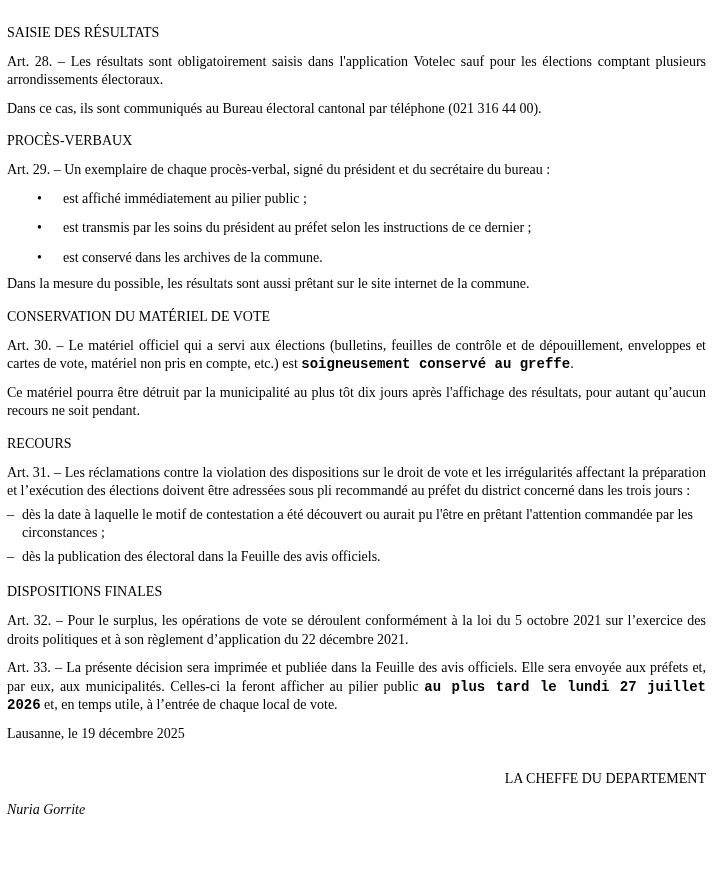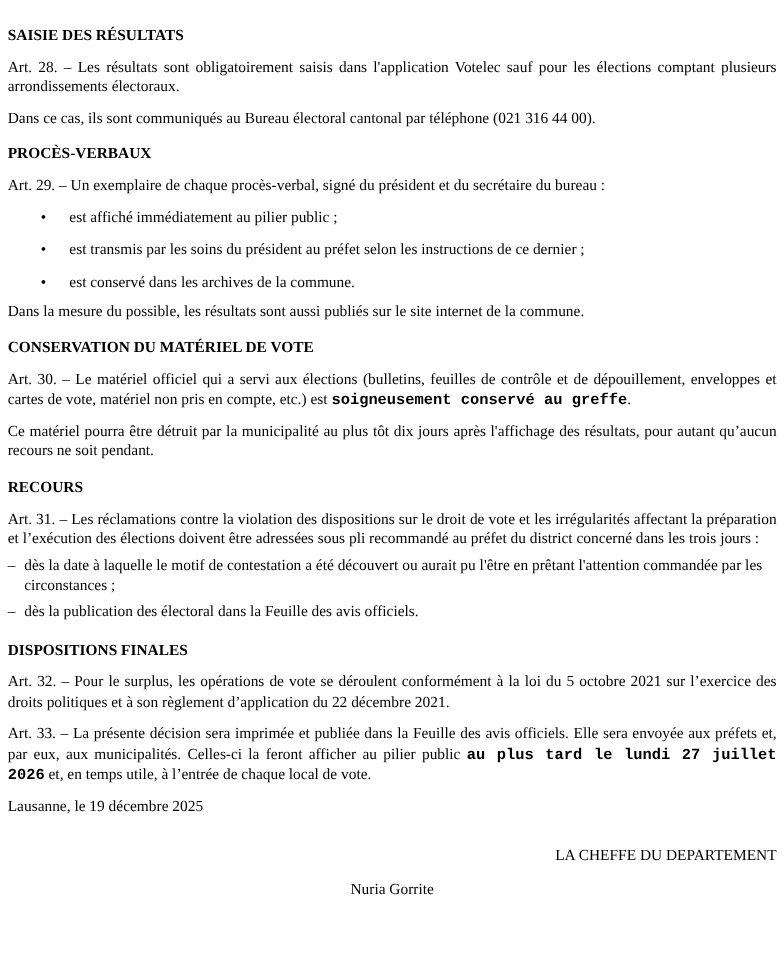--- a/index.html
+++ b/index.html
@@ -7,57 +7,57 @@
   body {
     width:713px; height:879px; overflow:hidden;
     color:#000000;
     font-family:"Liberation Serif","DejaVu Serif",serif;
     font-size:14px; line-height:18.6px;
   }
   .page { padding:10px 7px 0 7px; }
   p { margin:0 0 10px 0; }
   .para { text-align:justify; }
   .heading {
-    font-size:14px; font-weight:bold;
+    font-size:14px; font-weight:normal;
     margin:14px 0 10px 0;
   }
   .art-label { font-weight:normal; }
   .bold-inline { font-weight:bold;font-family:Liberation Mono, monospace; }
   ul { list-style:none; }
   .bullet-list { margin:0 0 8px 0; }
   .bullet-item { position:relative; padding-left:56px; margin-bottom:11px; }
   .bullet-item:last-child { margin-bottom:0; }
   .bullet-item .marker { position:absolute; left:30px; top:0; }
   .tight-bottom { margin-bottom:5px; }
   .dash-list { margin:5px 0 17px 0; }
   .dash-item { position:relative; padding-left:15px; margin-bottom:5px; }
   .dash-item:last-child { margin-bottom:0; }
   .dash-item .marker { position:absolute; left:0; top:0; }
   .place-date { margin-bottom:0; }
   .sig-title { text-align:right; margin:26px 0 0 0; }
-  .sig-name { text-align:center; margin:13px 0 0 0; }
+  .sig-name { text-align:left; margin:13px 0 0 0;font-style:italic; }
 </style>
 </head>
 <body>
 
 <div class="page">
 
 
   <h2 class="heading">SAISIE DES RÉSULTATS</h2>
   <p class="para"><b class="art-label">Art. 28.</b><span> – Les résultats sont obligatoirement saisis dans l'application Votelec sauf pour les élections comptant plusieurs arrondissements électoraux.</span></p>
   <p class="para">Dans ce cas, ils sont communiqués au Bureau électoral cantonal par téléphone (021 316 44 00).</p>
 
   <h2 class="heading">PROCÈS-VERBAUX</h2>
   <p class="para"><b class="art-label">Art. 29.</b><span> – Un exemplaire de chaque procès-verbal, signé du président et du secrétaire du bureau :</span></p>
   <ul class="bullet-list">
     <li class="bullet-item"><span class="marker">•</span><span>est affiché immédiatement au pilier public ;</span></li>
     <li class="bullet-item"><span class="marker">•</span><span>est transmis par les soins du président au préfet selon les instructions de ce dernier ;</span></li>
     <li class="bullet-item"><span class="marker">•</span><span>est conservé dans les archives de la commune.</span></li>
   </ul>
-  <p class="para">Dans la mesure du possible, les résultats sont aussi publiés sur le site internet de la commune.</p>
+  <p class="para">Dans la mesure du possible, les résultats sont aussi prêtant sur le site internet de la commune.</p>
 
   <h2 class="heading">CONSERVATION DU MATÉRIEL DE VOTE</h2>
   <p class="para"><b class="art-label">Art. 30.</b><span> – Le matériel officiel qui a servi aux élections (bulletins, feuilles de contrôle et de dépouillement, enveloppes et cartes de vote, matériel non pris en compte, etc.) est </span><b class="bold-inline">soigneusement conservé au greffe</b><span>.</span></p>
   <p class="para">Ce matériel pourra être détruit par la municipalité au plus tôt dix jours après l'affichage des résultats, pour autant qu’aucun recours ne soit pendant.</p>
 
   <h2 class="heading">RECOURS</h2>
   <p class="para tight-bottom"><b class="art-label">Art. 31.</b><span> – Les réclamations contre la violation des dispositions sur le droit de vote et les irrégularités affectant la préparation et l’exécution des élections doivent être adressées sous pli recommandé au préfet du district concerné dans les trois jours :</span></p>
   <ul class="dash-list">
     <li class="dash-item"><span class="marker">–</span><span>dès la date à laquelle le motif de contestation a été découvert ou aurait pu l'être en prêtant l'attention commandée par les circonstances ;</span></li>
     <li class="dash-item"><span class="marker">–</span><span>dès la publication des électoral dans la Feuille des avis officiels.</span></li>

